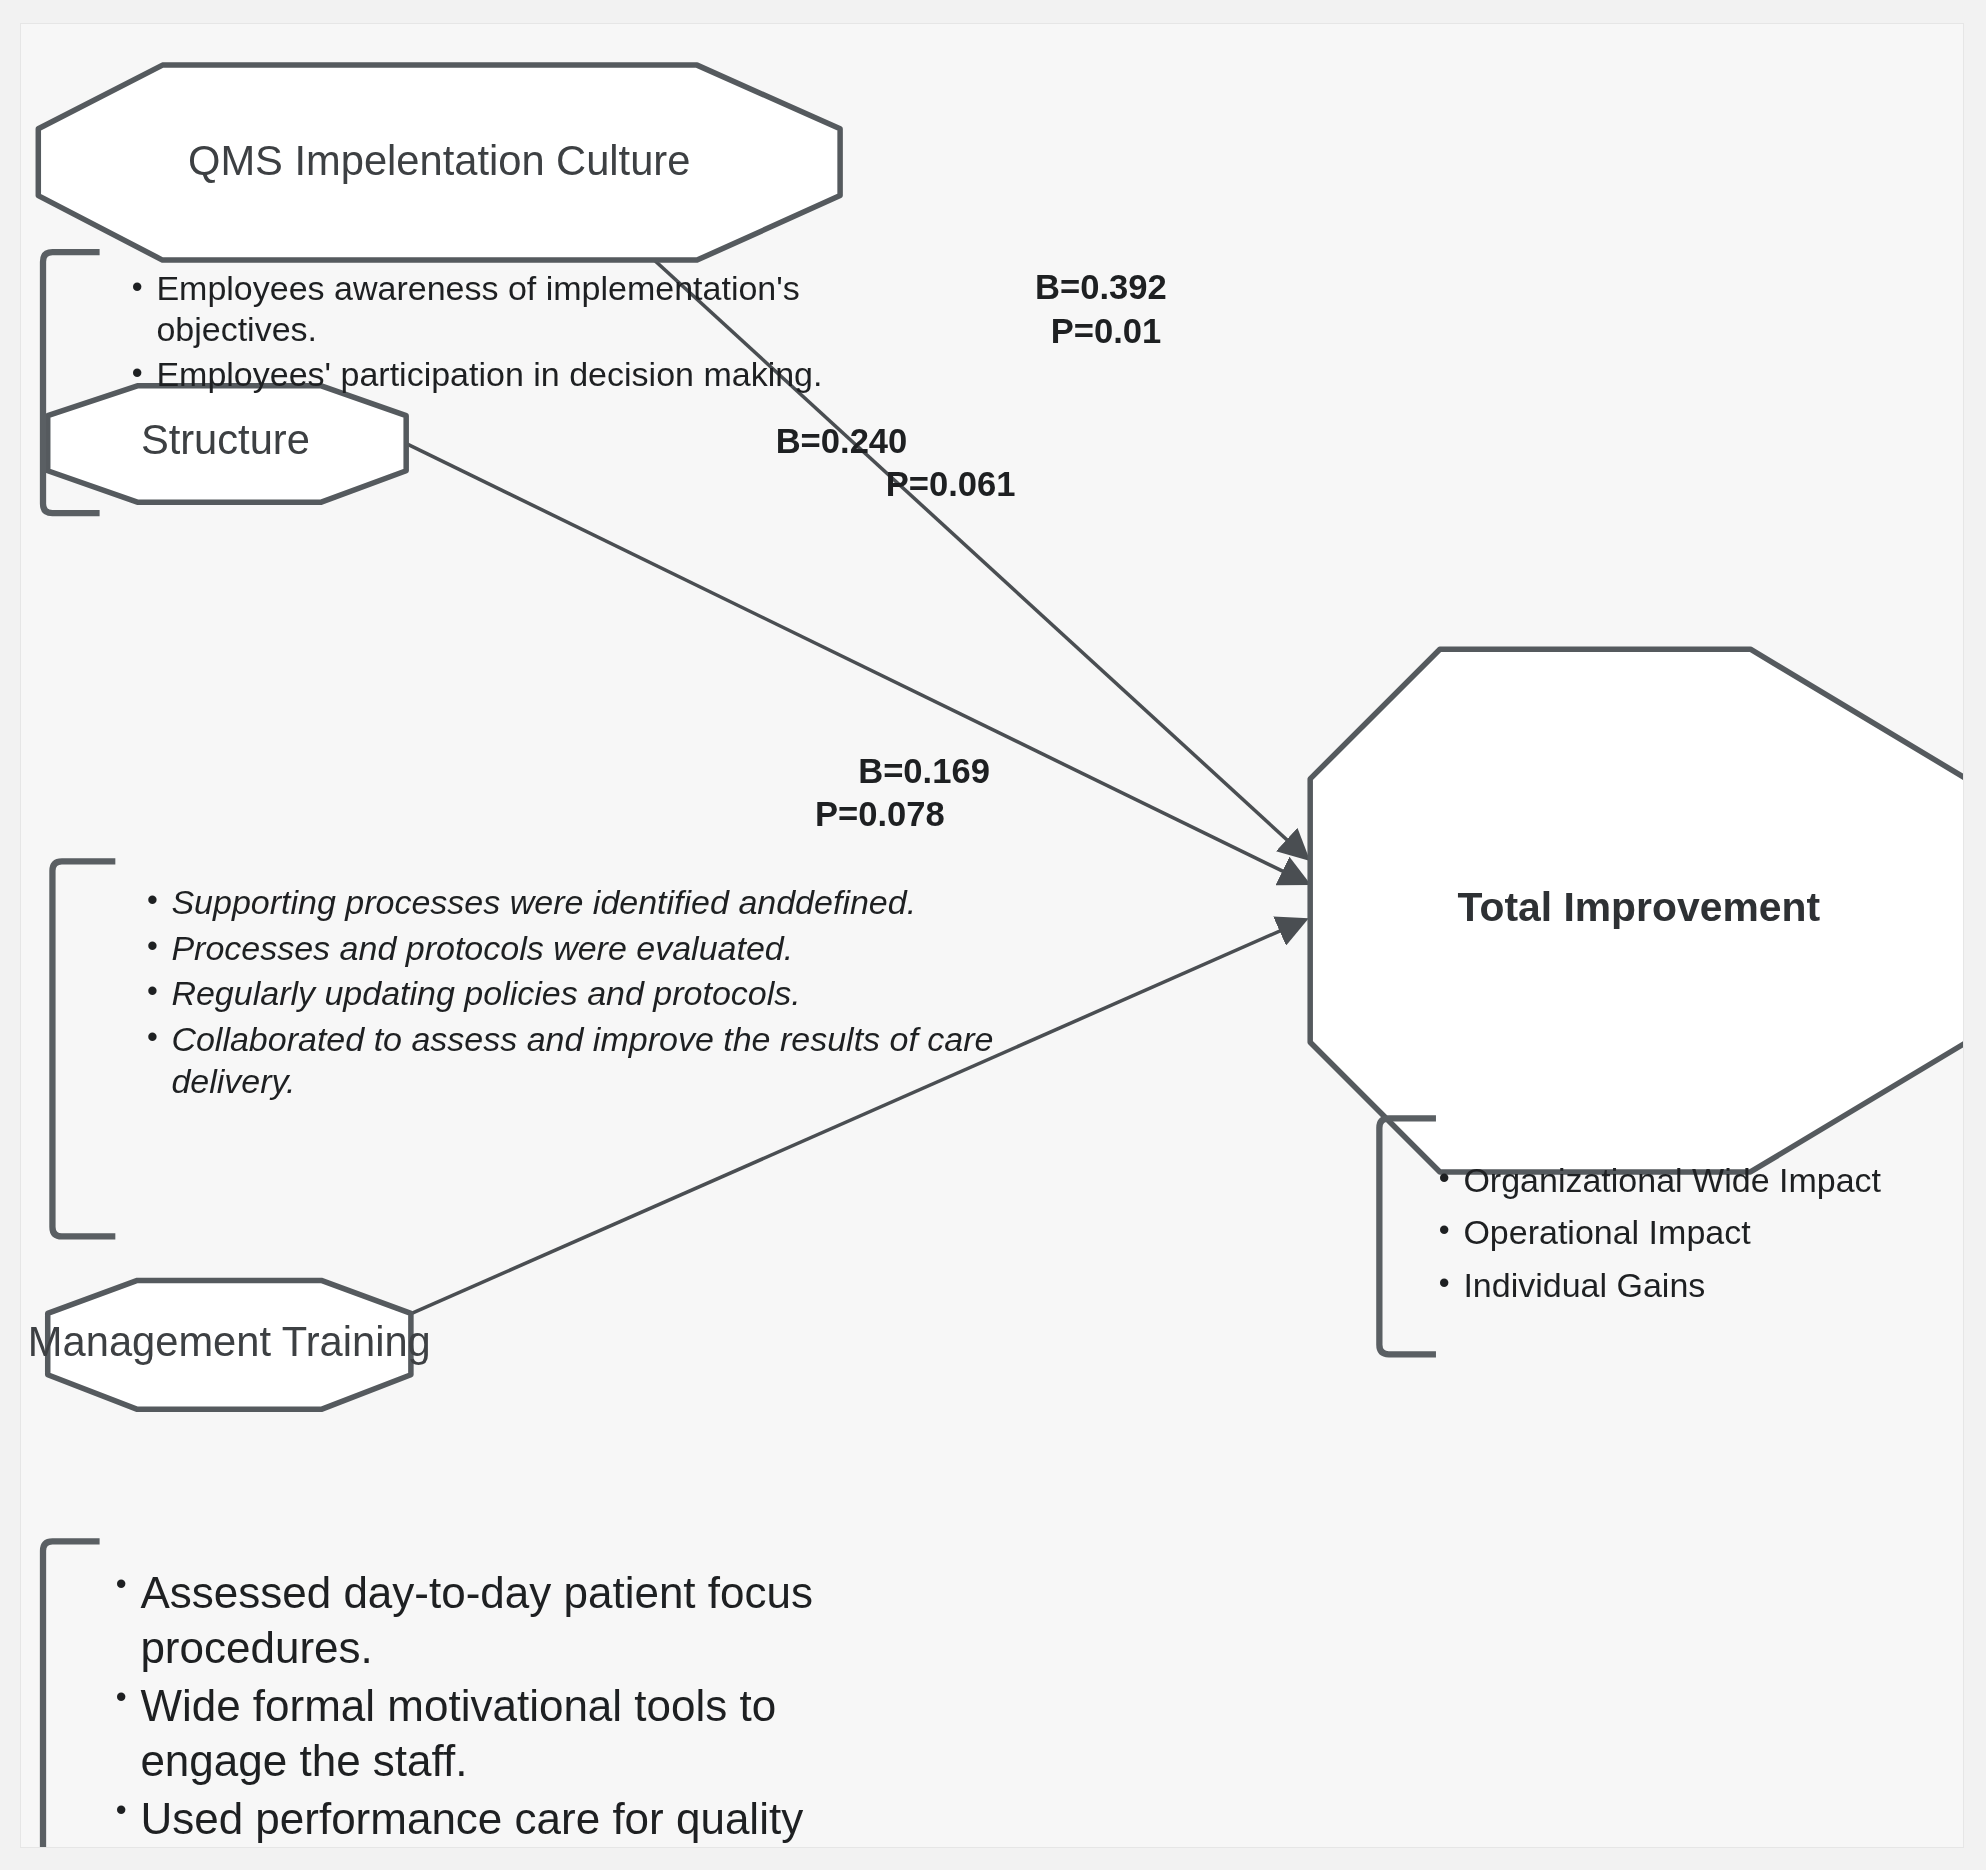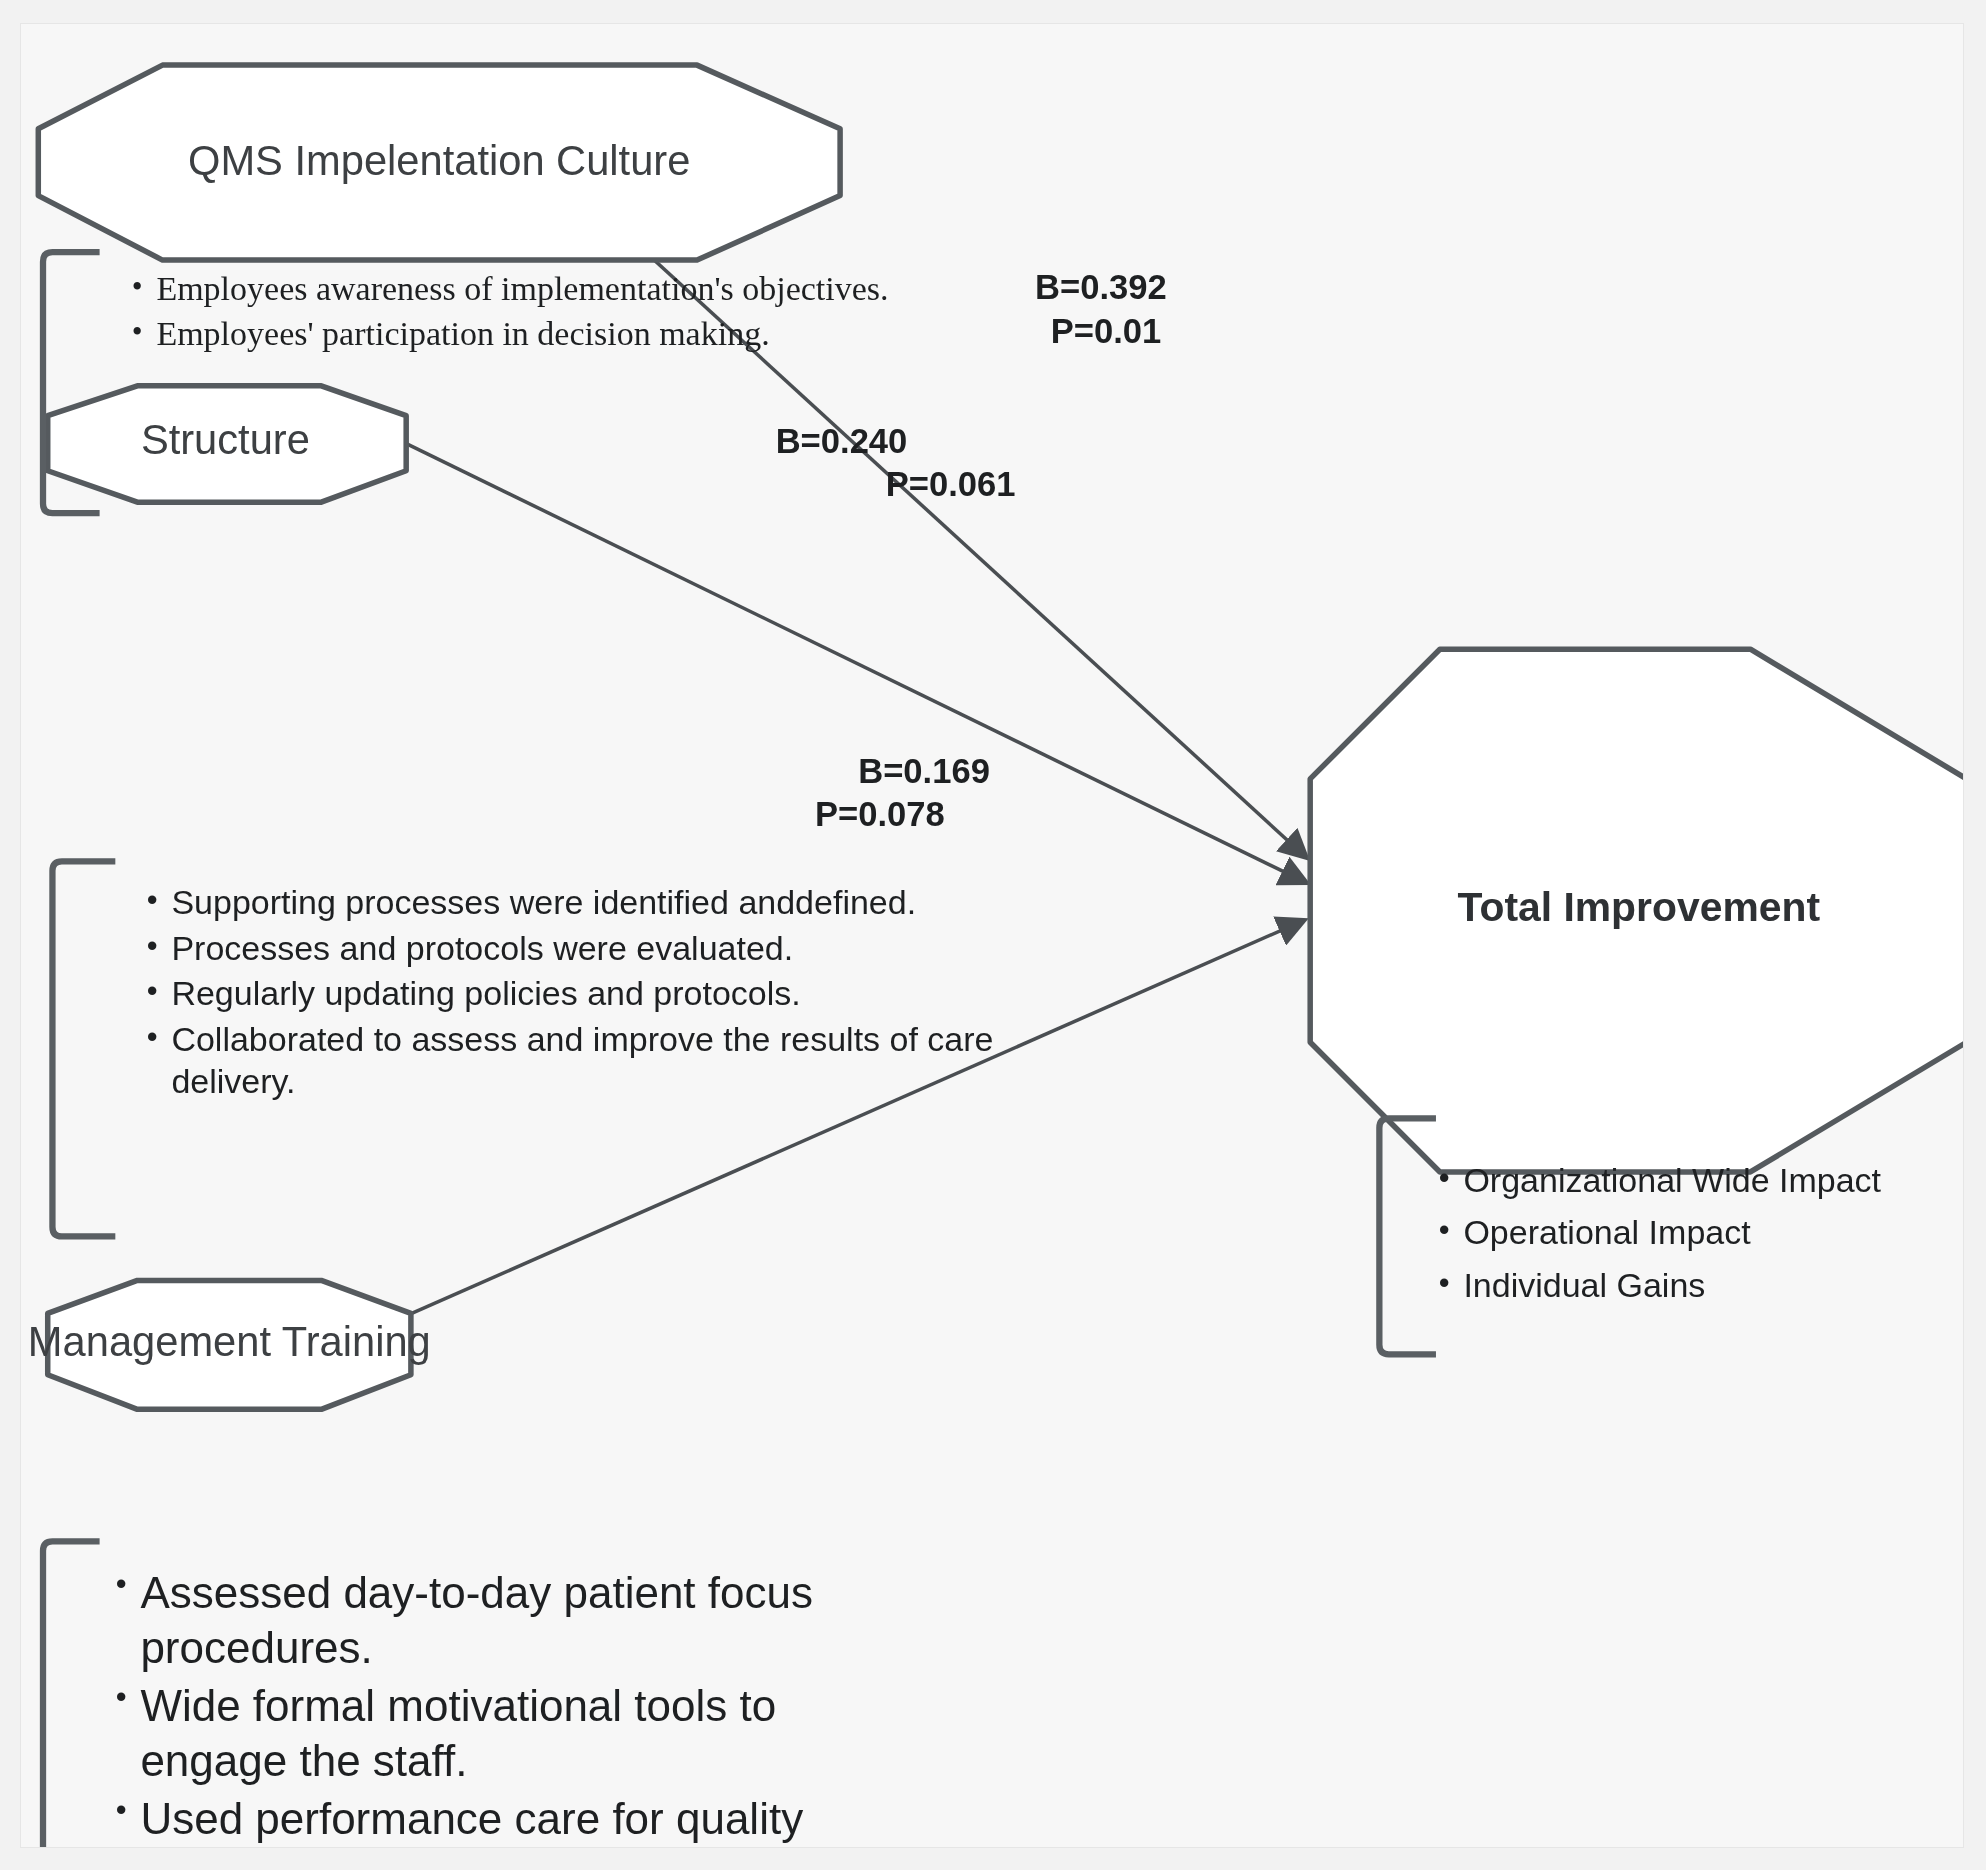--- a/index.html
+++ b/index.html
@@ -52,22 +52,22 @@
     padding-left:31px;
     margin:0 0 3.1px 0;
   }
   .bullets li:before{
     content:"\2022";
     position:absolute;
     left:6.3px;top:0;
     font-size:31px;
     line-height:inherit;
   }
-  #b-culture{left:104px;top:244px;width:794px;font-size:34px;line-height:1.22;font-family:Liberation Serif, serif;}
-  #b-structure{left:119px;top:857px;width:928px;font-size:34px;line-height:1.25;}
+  #b-culture{left:104px;top:244px;width:794px;font-size:34px;line-height:1.22;}
+  #b-structure{left:119px;top:857px;width:928px;font-size:34px;line-height:1.25;font-style:italic;}
   #b-training{left:88px;top:1541px;width:786px;font-size:44px;line-height:1.25;}
   #b-total{left:1411px;top:1132px;width:629px;font-size:34px;line-height:1.45;}
 </style>
 </head>
 <body>
 
 <div id="page">
   <div id="canvas">
 
     <svg class="layer" viewBox="0 0 2473 2321">

